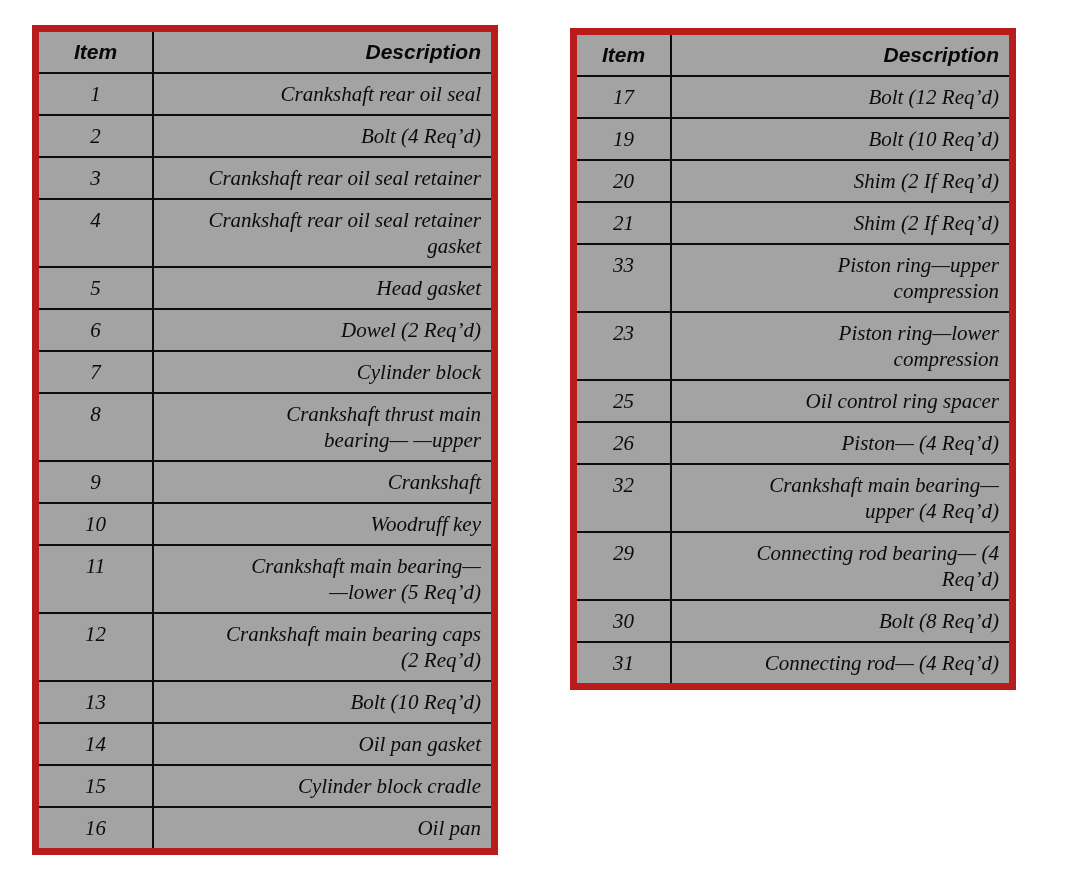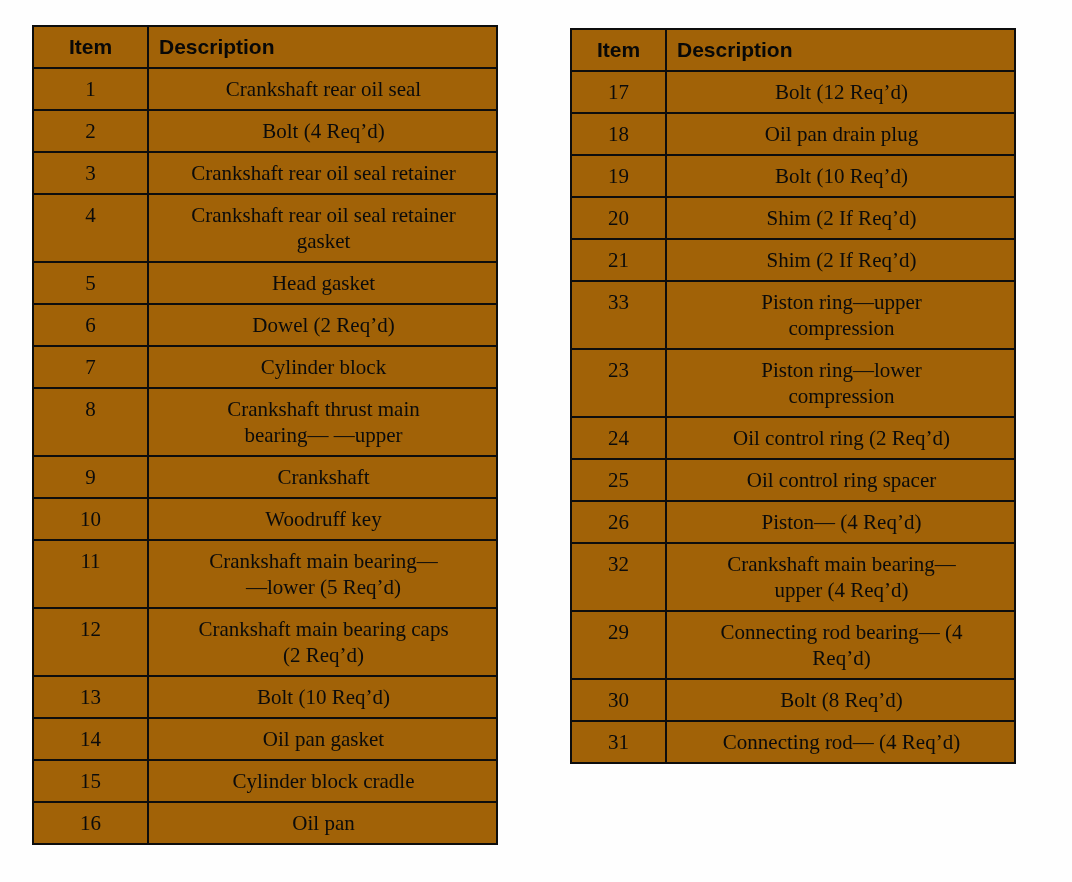--- a/index.html
+++ b/index.html
@@ -12,53 +12,54 @@
     width: 1072px;
     height: 882px;
     background: #fefefe;
     font-family: "Liberation Serif", serif;
     color: #0b0b0b;
   }
   table.parts-table {
     position: absolute;
     border-collapse: collapse;
     table-layout: fixed;
-    background: #a16207;
-    border: 1px solid #b91c1c;
+    background: #a3a3a3;
+    border: 7px solid #b91c1c;
+    font-style: italic;
   }
   table.parts-table.left  { left: 32px;  top: 25px; width: 466px; }
   table.parts-table.right { left: 570px; top: 28px; width: 446px; }
 
   .parts-table th, .parts-table td {
     border: 2px solid #0d0d0d;
   }
   .parts-table th {
     font-family: "Liberation Sans", sans-serif;
     font-weight: bold;
     font-size: 21px;
     padding: 8px 10px;
     color: #080808;
   }
   .parts-table th.item-h { text-align: center; }
-  .parts-table th.desc-h { text-align: left; }
+  .parts-table th.desc-h { text-align: right; }
 
   table.parts-table.left  th.item-h { width: 93px; }
   table.parts-table.right th.item-h { width: 73px; }
 
   .parts-table td {
     font-size: 21px;
     line-height: 26px;
     vertical-align: top;
   }
   .parts-table td.item-cell {
     text-align: center;
     padding: 7px 4px;
   }
   .parts-table td.desc-cell {
-    text-align: center;
+    text-align: right;
     padding: 7px 10px 7px 12px;
     white-space: pre-line;
   }
 </style>
 </head>
 <body>
 
 <div class="page">
   <table class="parts-table left">
       <thead>
@@ -144,24 +145,20 @@
           <th class="item-h">Item</th>
           <th class="desc-h">Description</th>
         </tr>
       </thead>
       <tbody>
         <tr>
           <td class="item-cell">17</td>
           <td class="desc-cell">Bolt (12 Req’d)</td>
         </tr>
         <tr>
-          <td class="item-cell">18</td>
-          <td class="desc-cell">Oil pan drain plug</td>
-        </tr>
-        <tr>
           <td class="item-cell">19</td>
           <td class="desc-cell">Bolt (10 Req’d)</td>
         </tr>
         <tr>
           <td class="item-cell">20</td>
           <td class="desc-cell">Shim (2 If Req’d)</td>
         </tr>
         <tr>
           <td class="item-cell">21</td>
           <td class="desc-cell">Shim (2 If Req’d)</td>
@@ -170,24 +167,20 @@
           <td class="item-cell">33</td>
           <td class="desc-cell">Piston ring—upper
 compression</td>
         </tr>
         <tr>
           <td class="item-cell">23</td>
           <td class="desc-cell">Piston ring—lower
 compression</td>
         </tr>
         <tr>
-          <td class="item-cell">24</td>
-          <td class="desc-cell">Oil control ring (2 Req’d)</td>
-        </tr>
-        <tr>
           <td class="item-cell">25</td>
           <td class="desc-cell">Oil control ring spacer</td>
         </tr>
         <tr>
           <td class="item-cell">26</td>
           <td class="desc-cell">Piston— (4 Req’d)</td>
         </tr>
         <tr>
           <td class="item-cell">32</td>
           <td class="desc-cell">Crankshaft main bearing—

